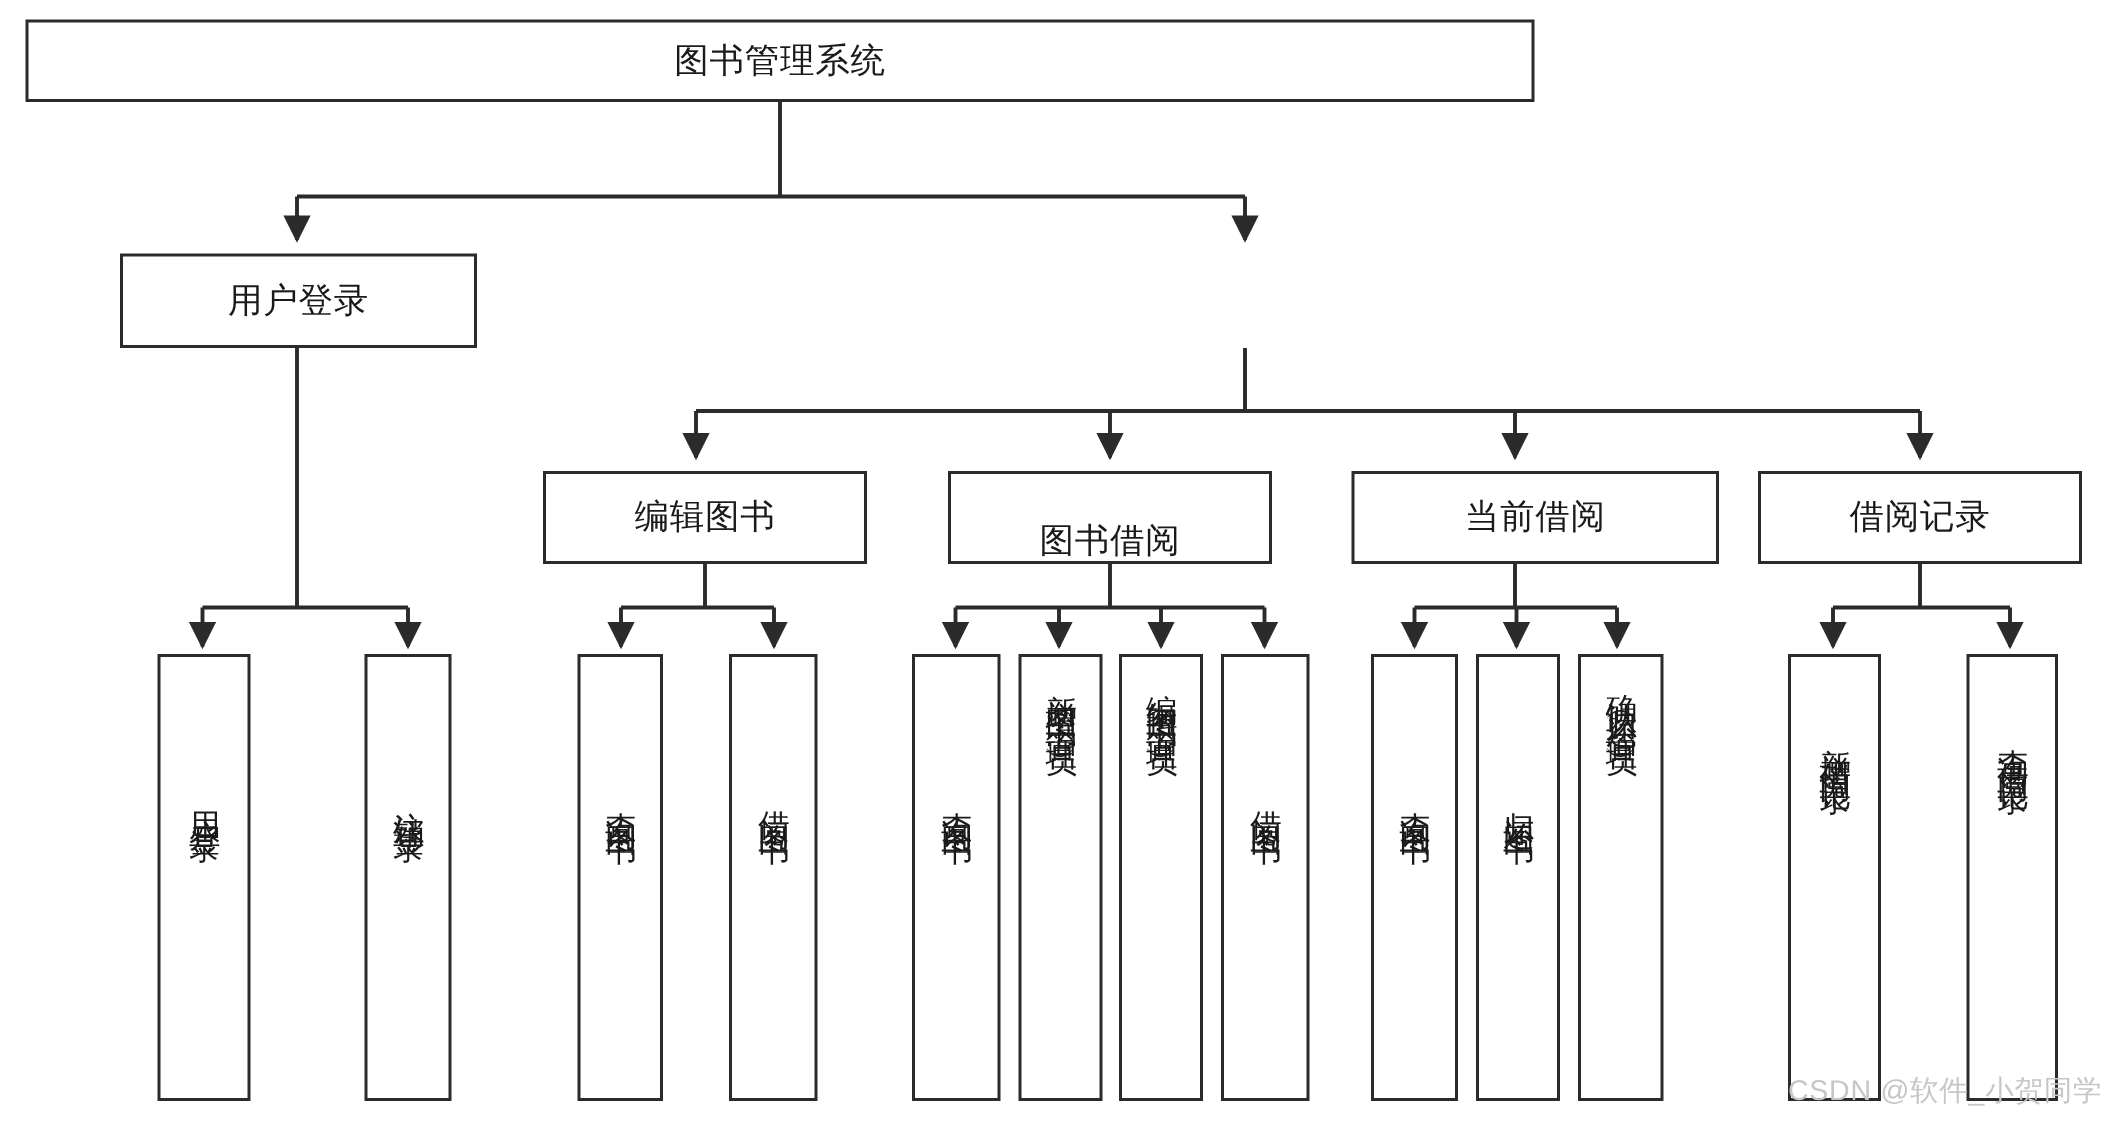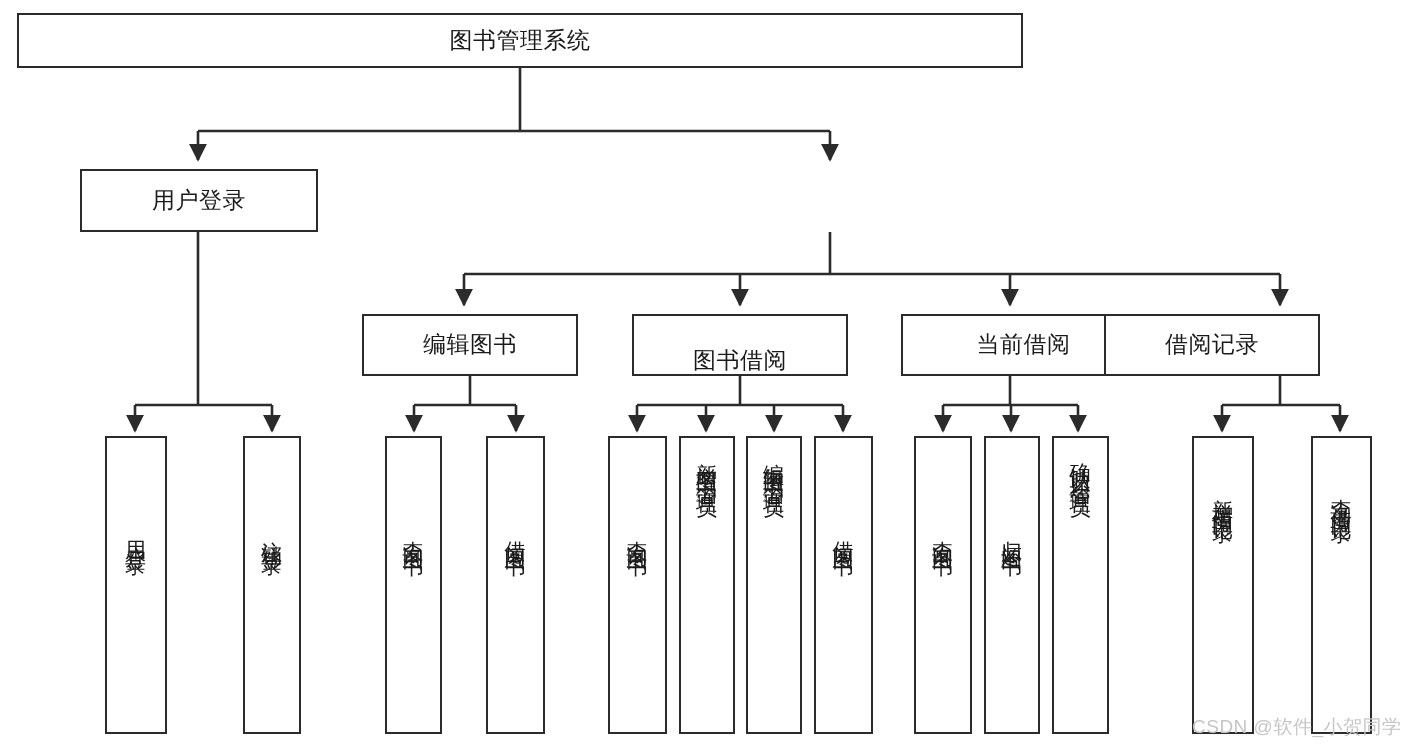--- a/index.html
+++ b/index.html
@@ -136,21 +136,21 @@
 
   <div class="node h" style="left:362px; top:314px; width:216px; height:62px;">
     <span class="node-label">编辑图书</span>
   </div>
   <div class="node h" style="left:632px; top:314px; width:216px; height:62px;align-items:flex-end;">
     <span class="node-label">图书借阅</span>
   </div>
   <div class="node h" style="left:901px; top:314px; width:245px; height:62px;">
     <span class="node-label">当前借阅</span>
   </div>
-  <div class="node h" style="left:1104px; top:314px; width:216px; height:62px;">
+  <div class="node h" style="left:1172px; top:314px; width:216px; height:62px;">
     <span class="node-label">借阅记录</span>
   </div>
 
   <div class="node v" style="left:105px; top:436px; width:62px; height:298px; padding-top:86px;">
     <span class="node-label">用户登录</span>
   </div>
   <div class="node v" style="left:243px; top:436px; width:58px; height:298px; padding-top:86px;">
     <span class="node-label">注销登录</span>
   </div>
 

